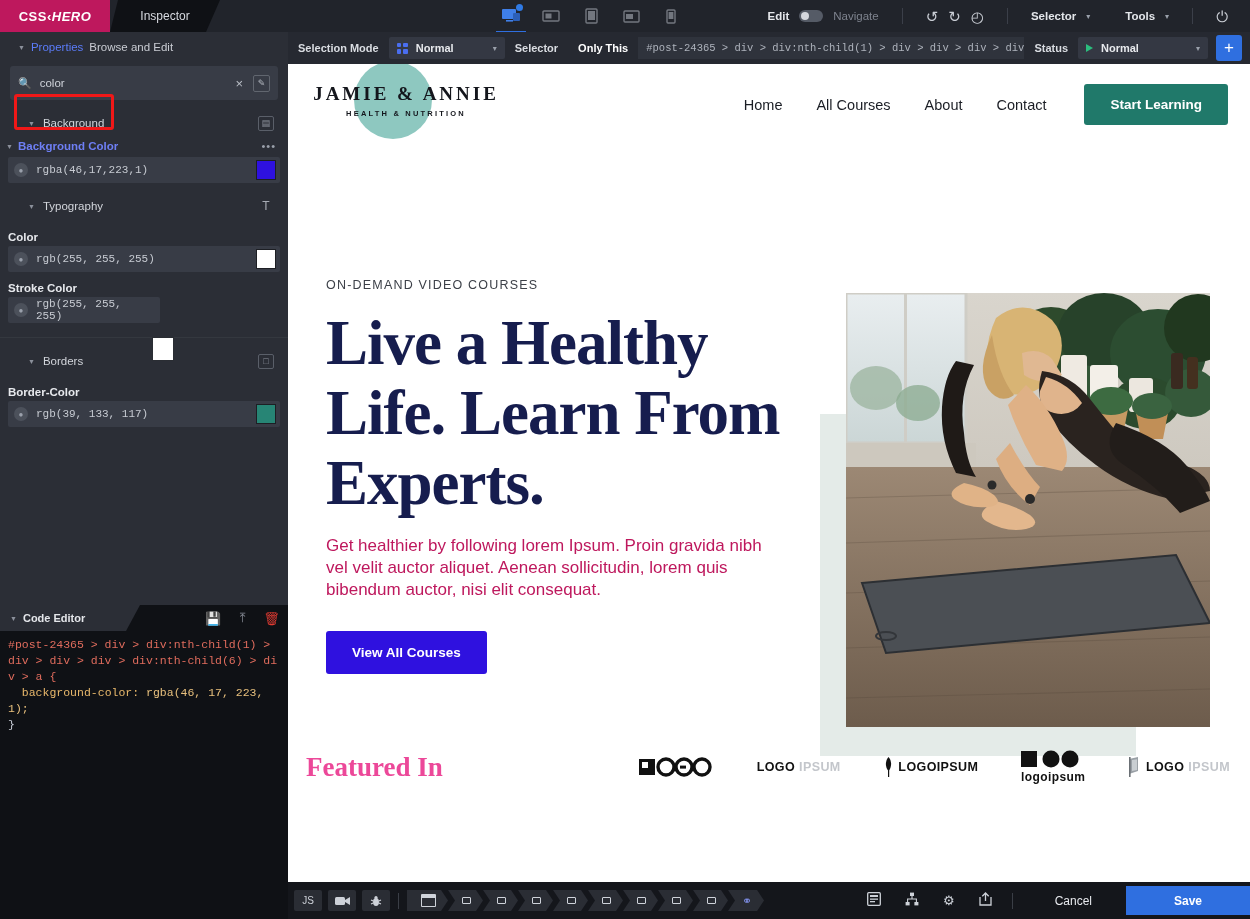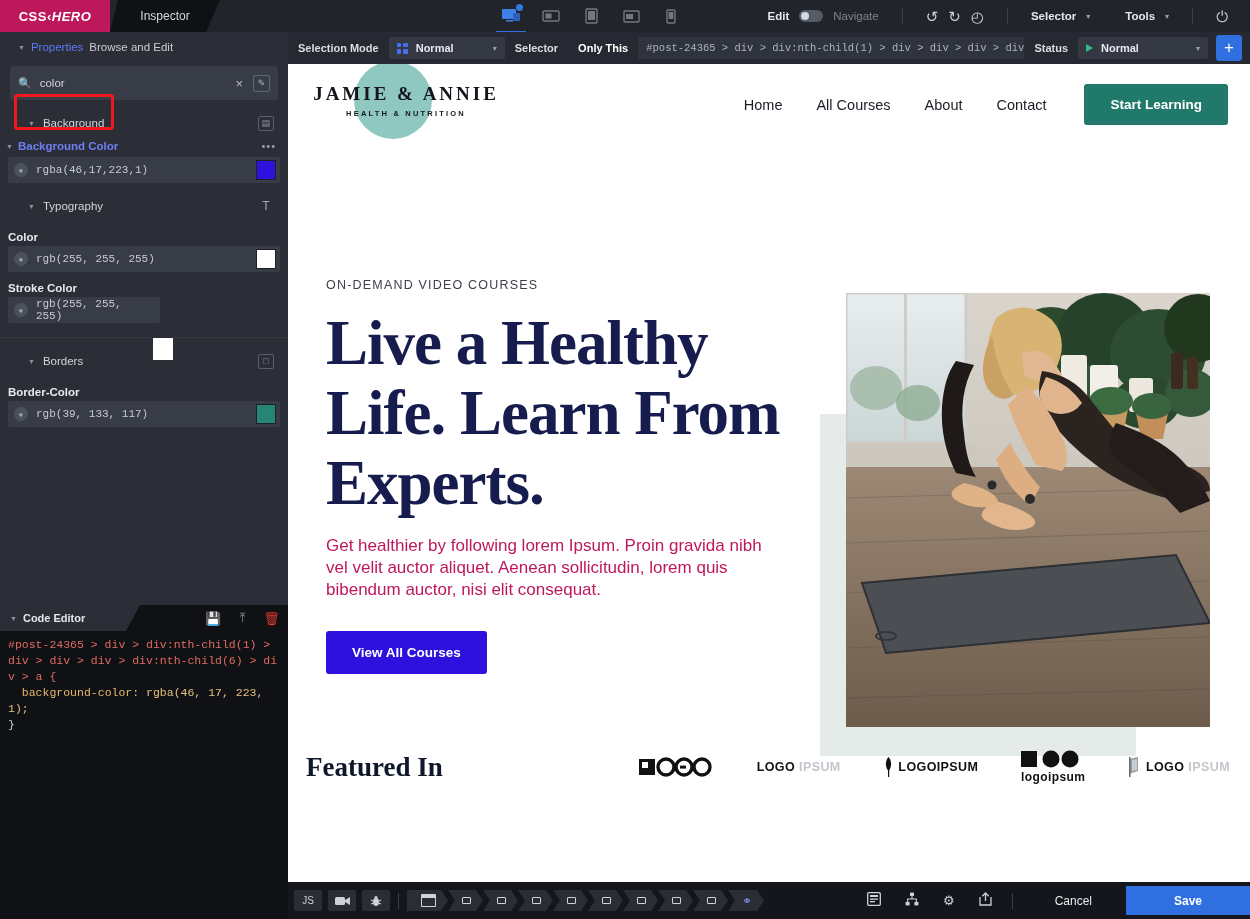--- a/index.html
+++ b/index.html
@@ -151,21 +151,21 @@
   .para{ color:#be185d; font-size:17px; line-height:22px; margin-top:17px; width:458px; }
   .btn-vac{ margin-top:30px; display:inline-block; background:#2f11df; color:#fff;
     font-weight:bold; font-size:13.5px; padding:14px 26px; border-radius:3px; }
   .hero-offset{ position:absolute; left:532px; top:278px; width:316px; height:342px;
     background:#e4ebe8; }
   .hero-img{ position:absolute; left:558px; top:157px; width:364px; height:434px;
     overflow:hidden; background:#8d857c; }
 
   .featured{ position:relative; height:130px; }
   .feat-t{ position:absolute; left:18px; top:-4px; font-family:"Liberation Serif", serif;
-    font-weight:bold; font-size:27px; color:#0f172a; }
+    font-weight:bold; font-size:27px; color:#ec4899; }
   .logos{ position:absolute; left:350px; top:-6px; right:20px; display:flex;
     align-items:center; justify-content:space-between; }
   .lg{ display:flex; align-items:center; gap:4px; color:#111; }
   .lg-txt{ font-size:12.5px; font-weight:bold; letter-spacing:.4px; }
   .lg-txt.fade{ color:#c3c6cb; }
 
   
   .botbar{ position:absolute; left:288px; bottom:0; width:962px; height:37px;
     background:#14161b; display:flex; align-items:center; }
   .bb-btn{ width:28px; height:21px; background:#2a2d34; border-radius:2px; margin-left:6px;

